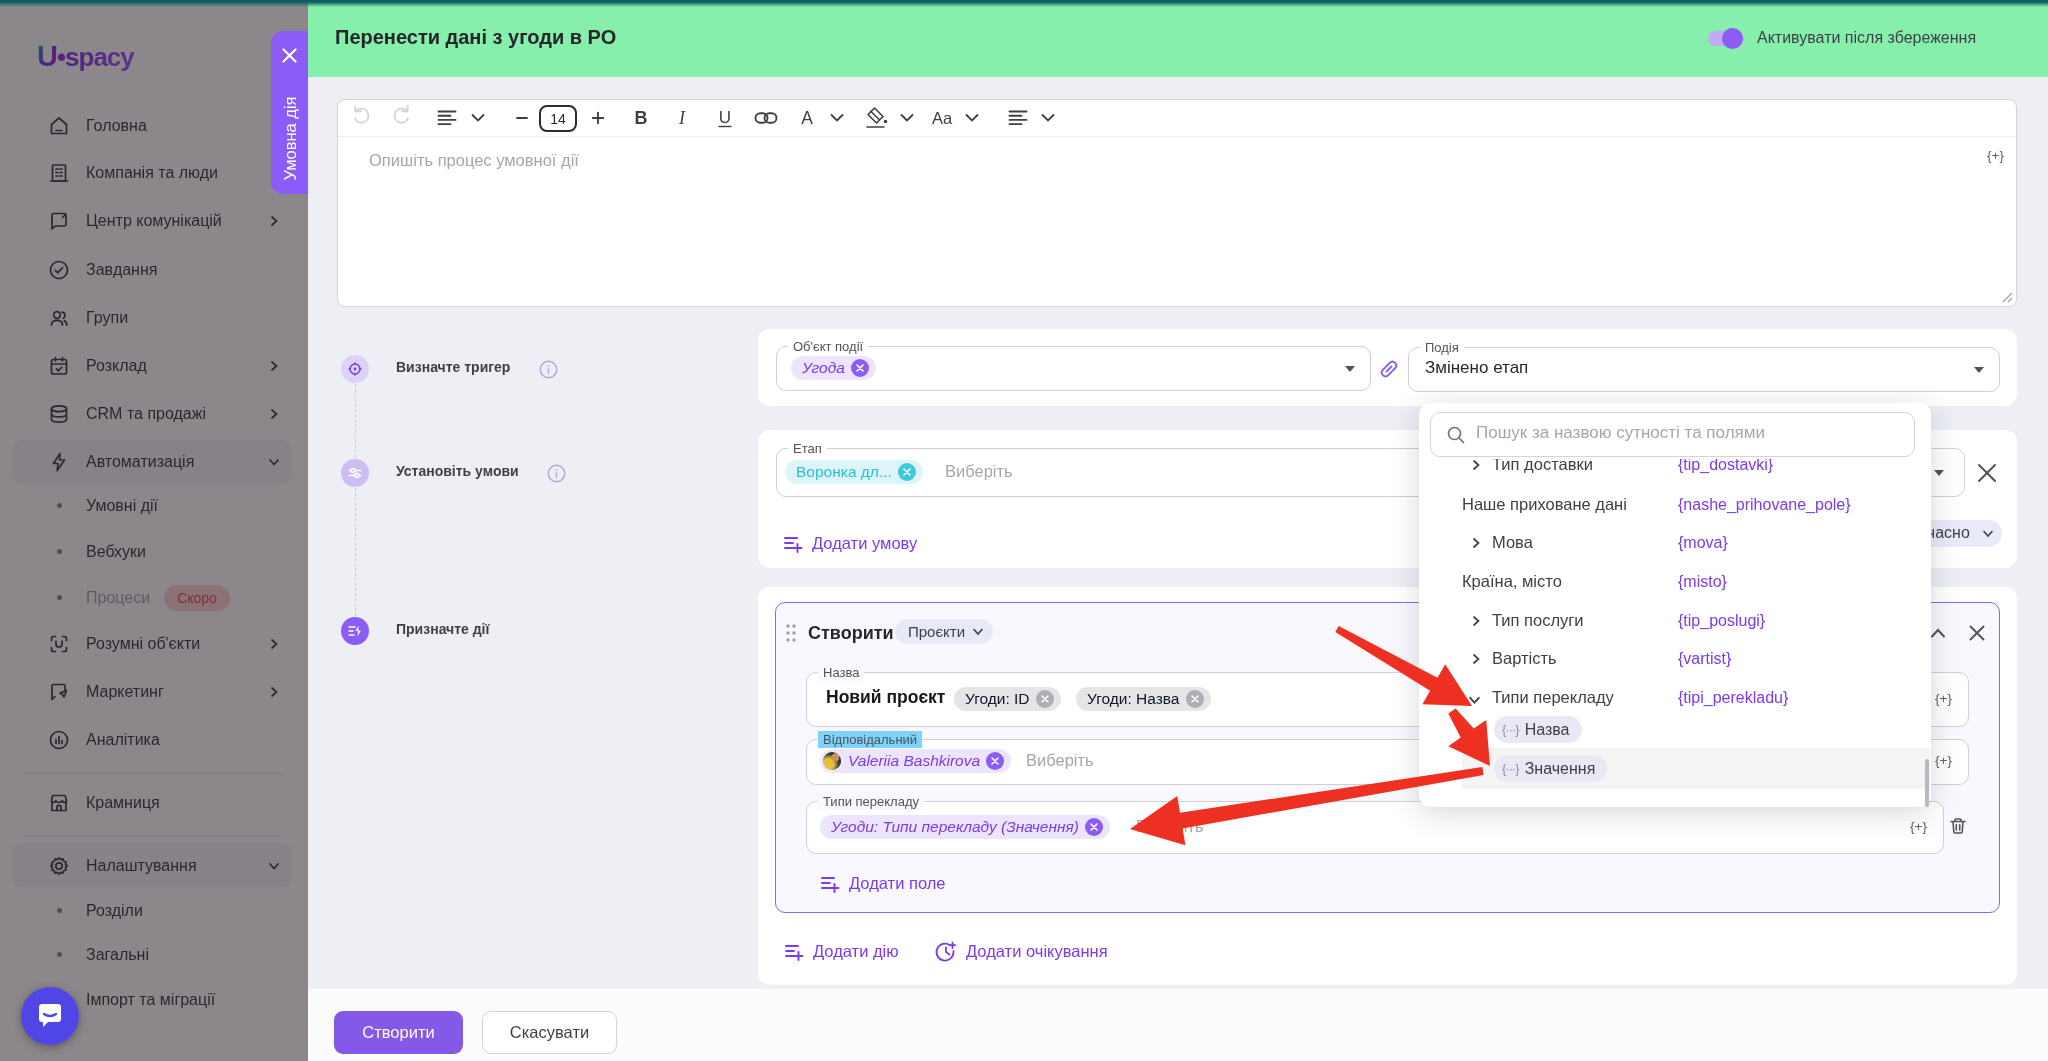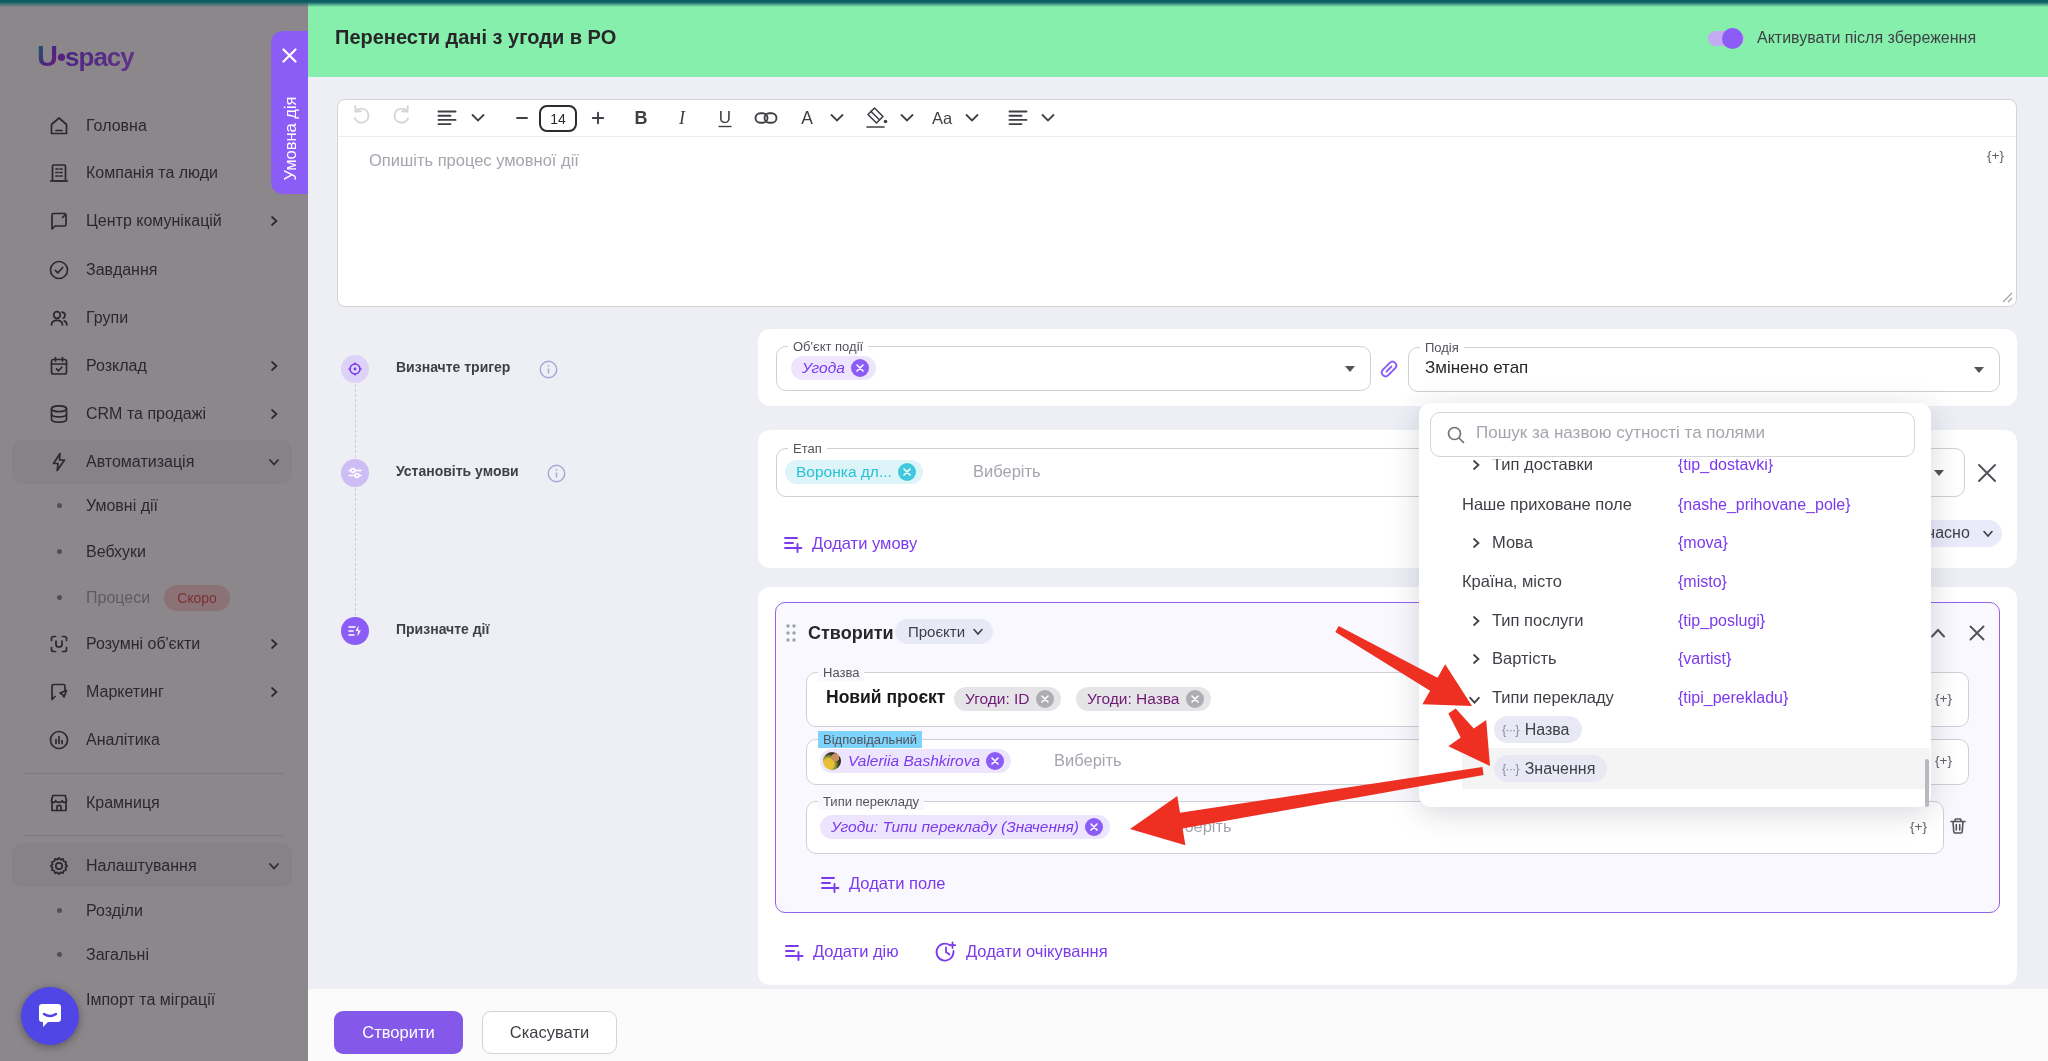--- a/index.html
+++ b/index.html
@@ -35,25 +35,25 @@
   .btn{position:absolute;top:22px;height:43px;border-radius:9px;font-size:16.5px;display:flex;align-items:center;justify-content:center;}
   
   .card{position:absolute;background:#fff;border-radius:12px;}
   .fieldset{position:absolute;border:1px solid #cfcfd6;border-radius:10px;background:#fff;}
   .flabel{position:absolute;top:-9px;left:11px;background:#fff;padding:0 5px;font-size:13px;color:#52525b;line-height:17px;}
   .chip{display:inline-flex;align-items:center;height:24px;border-radius:13px;font-size:15.5px;padding:0 7px 0 11px;}
   .chip .xc{width:18px;height:18px;border-radius:9px;margin-left:6px;position:relative;}
   .xc svg{position:absolute;left:4px;top:4px;}
   .pchip{background:#ede5fd;color:#7c3aed;font-style:italic;}
   .pchip .xc{background:#8b5cf6;}
-  .gchip{background:#e5e5e8;color:#701a75;}
+  .gchip{background:#e5e5e8;color:#0f172a;}
   .gchip .xc{background:#adadb3;}
   .tchip{background:#ddf5f9;color:#28c1d6;}
   .tchip .xc{background:#3fc9dc;}
-  .ph{color:#a5a5ae;font-size:16.5px;margin-left:28px;}
+  .ph{color:#a5a5ae;font-size:16.5px;}
   .plink{color:#7c3aed;font-size:16.5px;}
   .seclbl{position:absolute;font-size:14px;font-weight:700;color:#3f3f46;}
   .plusbox{position:absolute;font-size:13.5px;color:#5f5f68;}
   
   #dd{position:absolute;left:1111px;top:403px;width:512px;height:404px;background:#fff;border-radius:12px;
       box-shadow:0 6px 30px rgba(40,40,60,.18);z-index:30;}
   .ddrow{position:absolute;font-size:16.5px;color:#3f3f46;}
   .ddtok{position:absolute;left:259px;font-size:16px;color:#7c3aed;}
   .ddchip{position:absolute;height:27px;background:#e9e9f6;border-radius:14px;display:flex;align-items:center;
       padding:0 12px 0 8px;font-size:16px;color:#3f3f46;}
@@ -419,21 +419,21 @@
           </svg>
       <span style="position:absolute;left:45px;top:10px;font-size:17px;color:#a5a5ae;">Пошук за назвою сутності та полями</span>
     </div>
     <div style="position:absolute;left:43px;top:345px;width:468px;height:41px;background:#f4f4f5;"></div>
 
     <div class="ddrow" style="left:73px;top:52px;">Тип доставки</div>
         <div class="ddtok" style="top:53px;">{tip_dostavki}</div>
     <svg width="12" height="12" viewBox="0 0 12 12" style="position:absolute;left:51px;top:56px;" fill="none" stroke="#3f3f46" stroke-width="1.7" stroke-linecap="round">
           <path d="M4 2 L8.5 6 L4 10"></path>
         </svg>
-    <div class="ddrow" style="left:43px;top:92px;">Наше приховане поле</div>
+    <div class="ddrow" style="left:43px;top:92px;">Наше приховане дані</div>
         <div class="ddtok" style="top:93px;">{nashe_prihovane_pole}</div>
     <div class="ddrow" style="left:73px;top:130px;">Мова</div>
         <div class="ddtok" style="top:131px;">{mova}</div>
     <svg width="12" height="12" viewBox="0 0 12 12" style="position:absolute;left:51px;top:134px;" fill="none" stroke="#3f3f46" stroke-width="1.7" stroke-linecap="round">
           <path d="M4 2 L8.5 6 L4 10"></path>
         </svg>
     <div class="ddrow" style="left:43px;top:169px;">Країна, місто</div>
         <div class="ddtok" style="top:170px;">{misto}</div>
     <div class="ddrow" style="left:73px;top:208px;">Тип послуги</div>
         <div class="ddtok" style="top:209px;">{tip_poslugi}</div>

